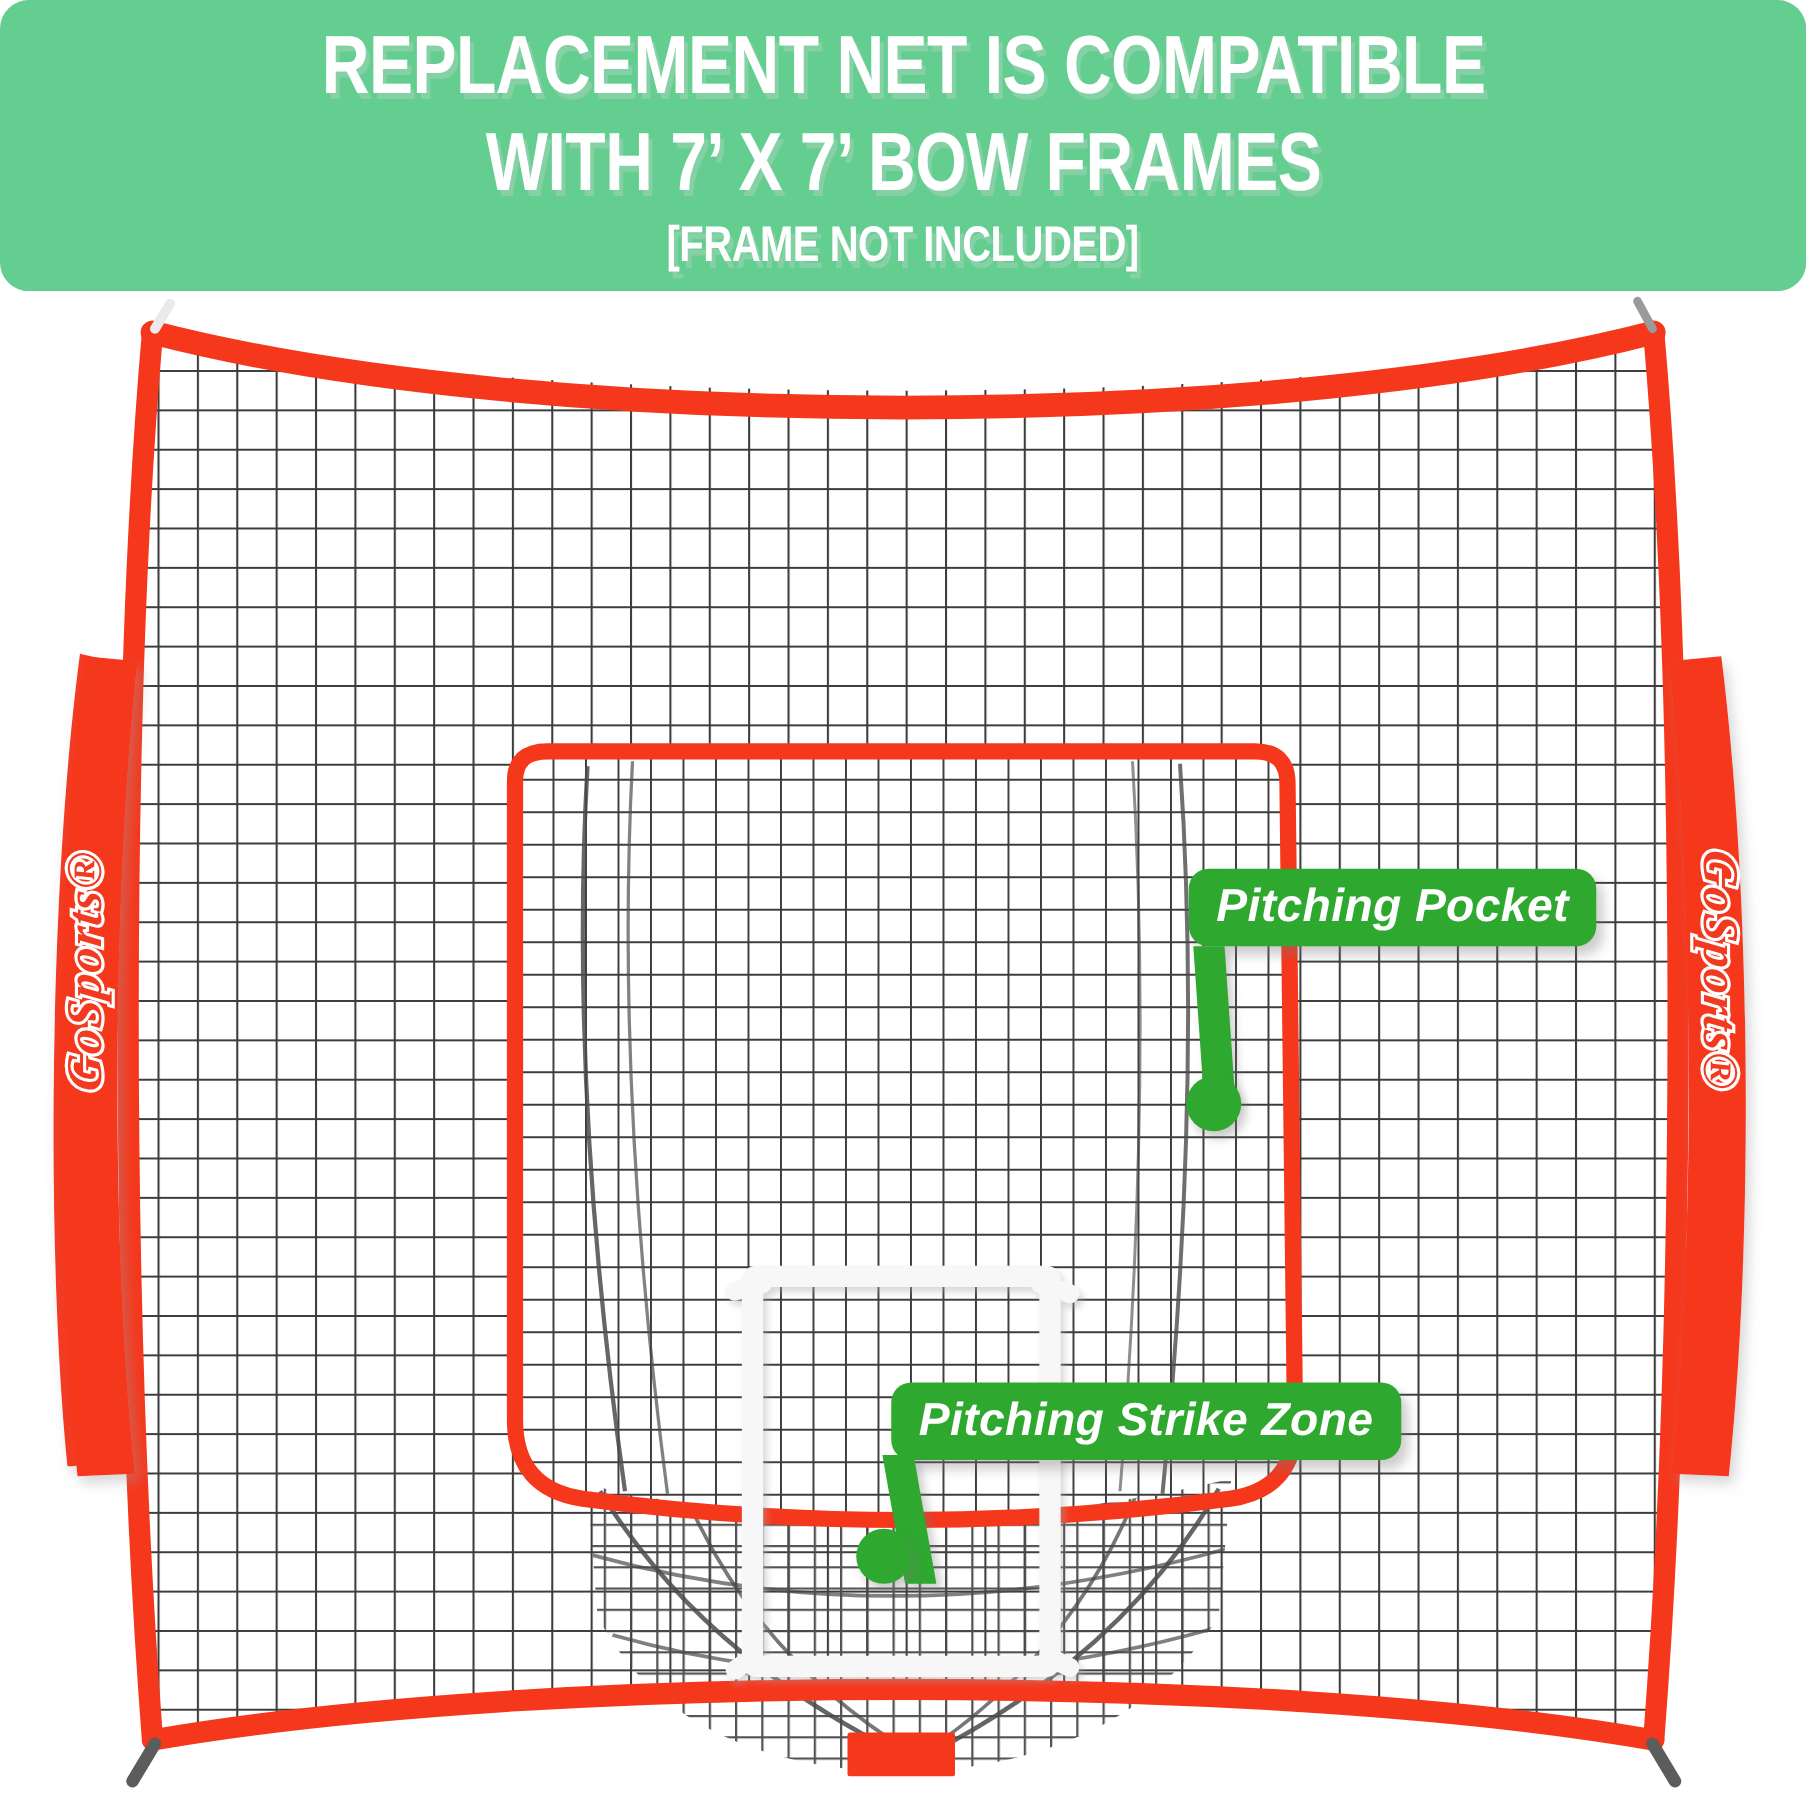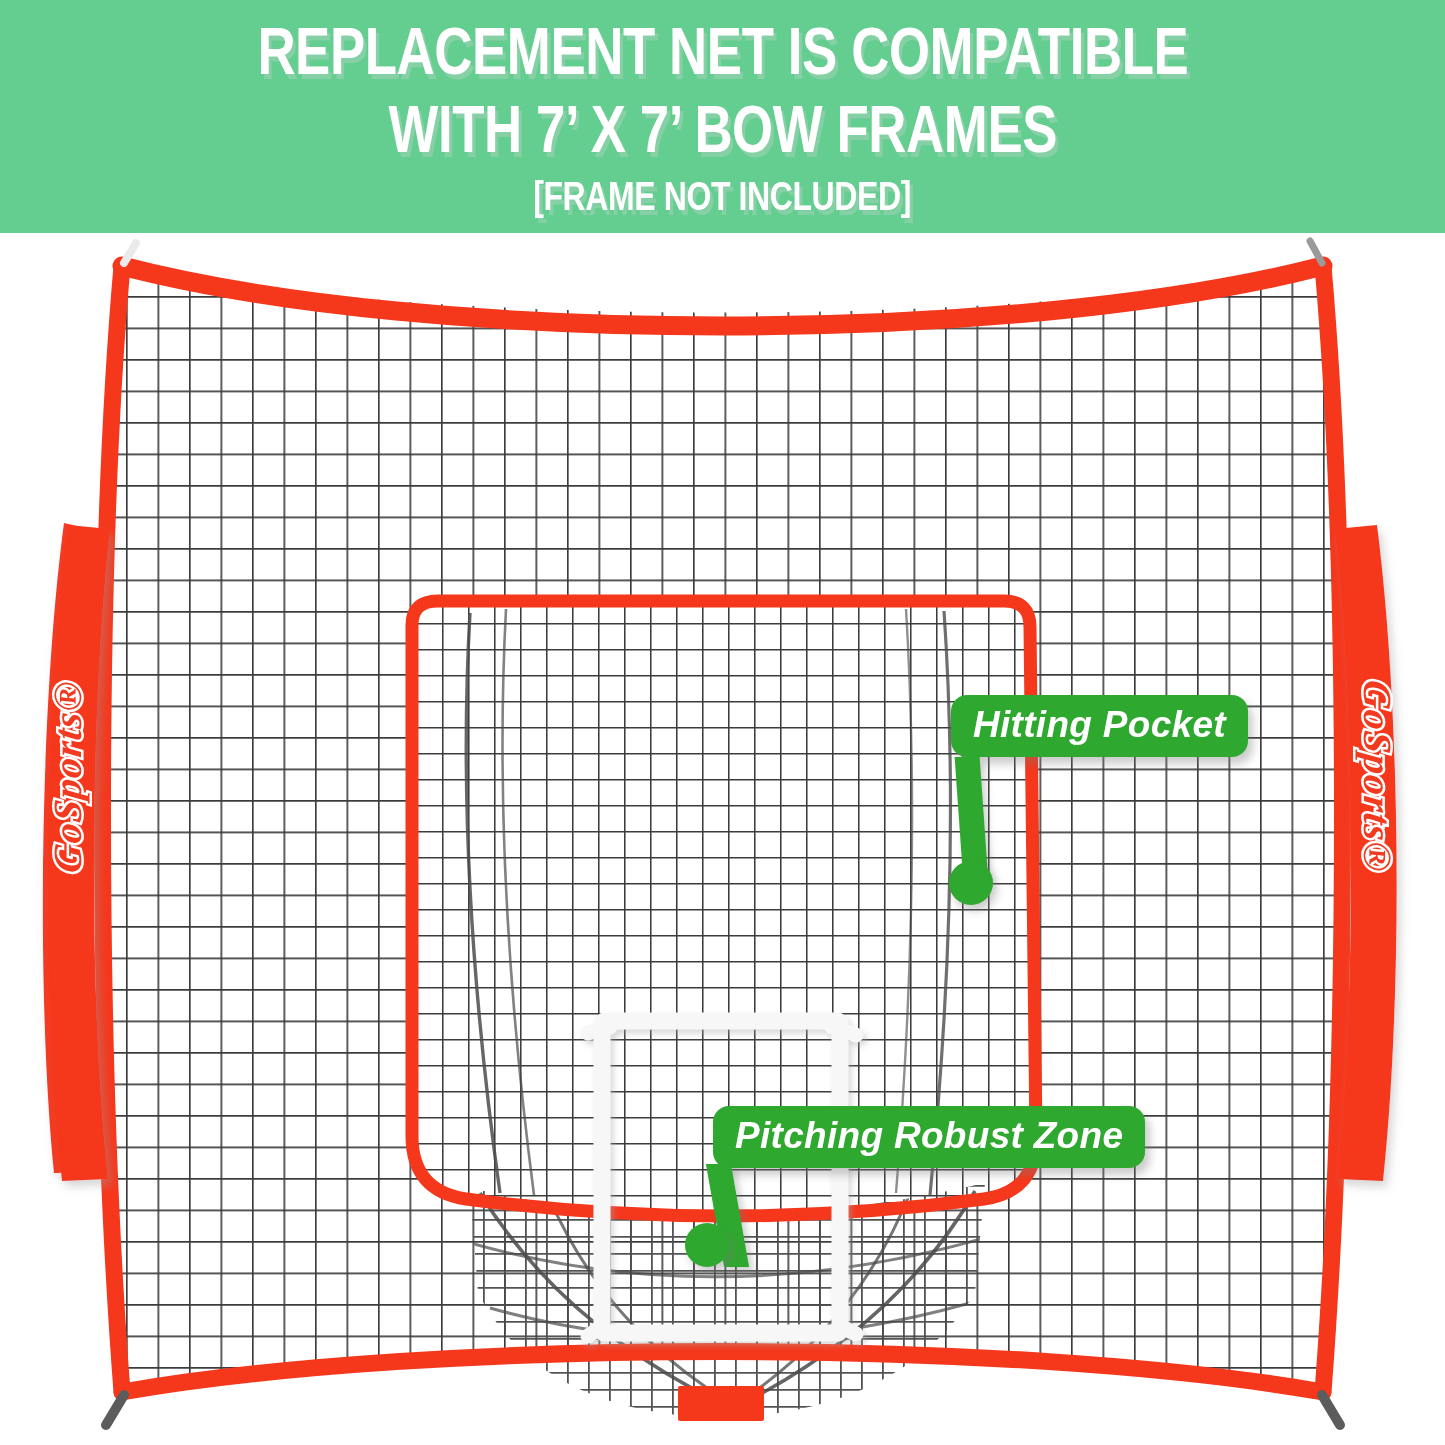--- a/index.html
+++ b/index.html
@@ -11,20 +11,21 @@
     position:relative; overflow:hidden;
   }
 
   
   #header-banner{
     position:absolute; left:0; top:0; width:1445px; height:233px;
     background:#64ce90;
     display:flex; flex-direction:column;
     align-items:center; justify-content:center;
     text-align:center;
+    border-radius:23px;
   }
   .hdr-line{
     color:#ffffff;
     font-family:"Liberation Sans", sans-serif;
     font-weight:bold;
     letter-spacing:-0.5px;
     text-shadow:4px 5px 0 rgba(160,210,180,0.55);
     transform:scaleX(0.80);
     transform-origin:center;
     white-space:nowrap;
@@ -254,23 +255,23 @@
       <path d="M1322,1162 L1340,1192" stroke="#5c5c5c" stroke-width="10" stroke-linecap="round" fill="none"></path>
     </g>
   </svg>
 
   <div class="brand-sleeve-label" id="brand-left-label">GoSports®</div>
   <div class="brand-sleeve-label" id="brand-right-label">GoSports®</div>
 
   <div class="callout" id="callout-hitting-pocket">
     <div class="callout-stem"></div>
     <div class="callout-dot"></div>
-    <div class="callout-badge">Hitting Pocket</div>
+    <div class="callout-badge">Pitching Pocket</div>
   </div>
 
 
   <div class="callout" id="callout-pitching-strike-zone">
     <div class="callout-stem"></div>
     <div class="callout-dot"></div>
-    <div class="callout-badge">Pitching Robust Zone</div>
+    <div class="callout-badge">Pitching Strike Zone</div>
   </div>
 
 </div>
 
 </body></html>

